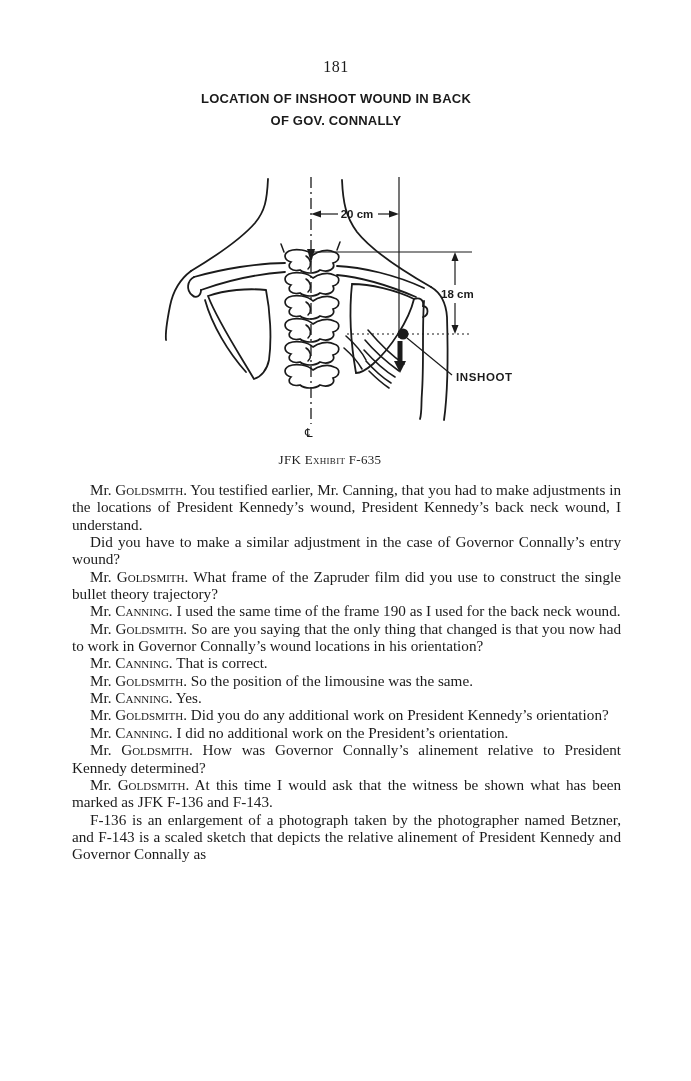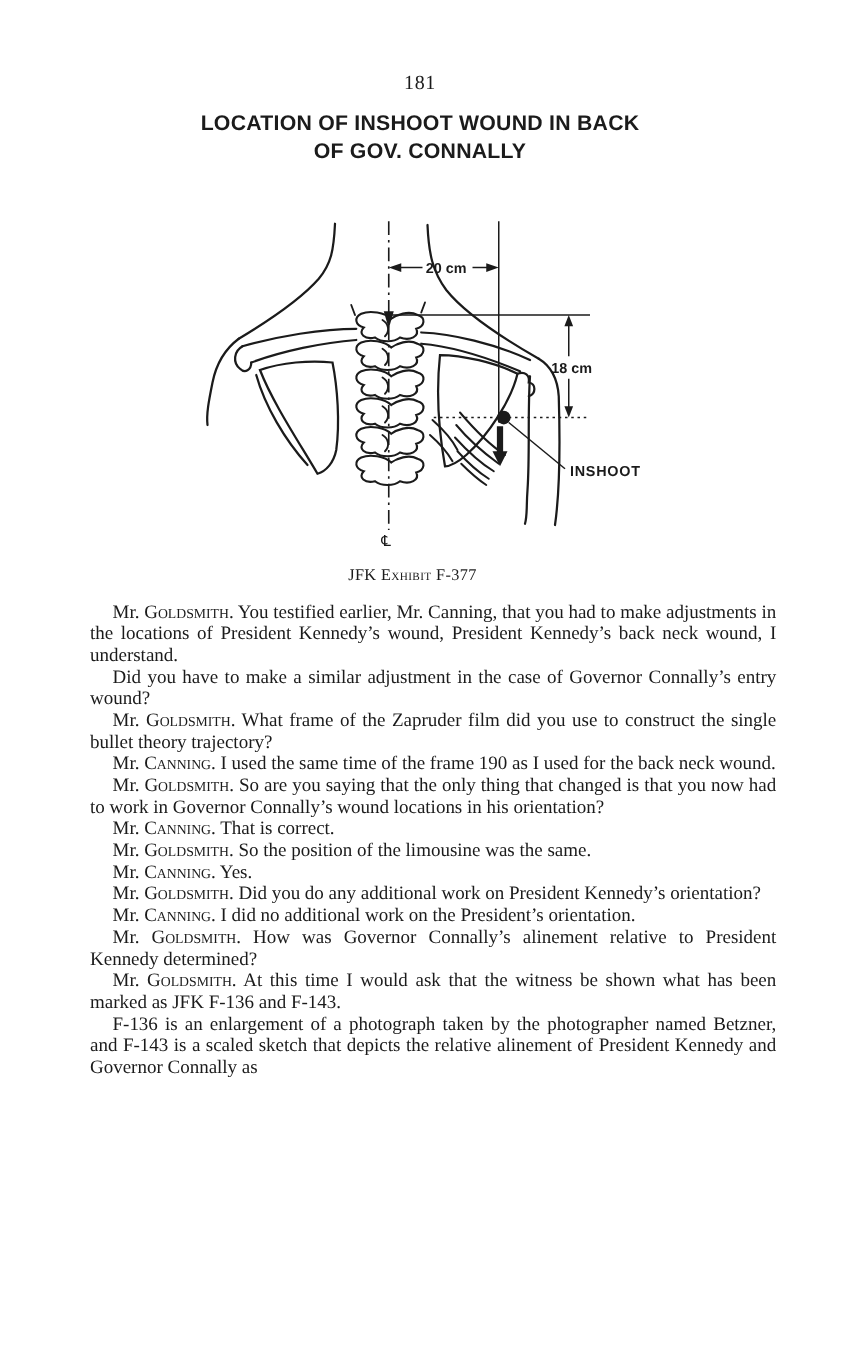--- a/index.html
+++ b/index.html
@@ -11,21 +11,21 @@
     overflow:hidden;
   }
   .pagenum {
     position:absolute; top:58px; left:0; width:672px;
     text-align:center; font-size:16px; letter-spacing:0.5px;
   }
   .doc-title {
     position:absolute; top:88px; left:0; width:672px;
     text-align:center;
     font-family:"Liberation Sans", sans-serif;
-    font-weight:bold; font-size:17px; line-height:22px;
+    font-weight:bold; font-size:13px; line-height:22px;
     letter-spacing:0.2px;
   }
   .figure-wrap { position:absolute; top:172px; left:0; width:691px; height:276px; }
   .fig-caption {
     position:absolute; top:452px; left:0; width:660px;
     text-align:center; font-size:13px; letter-spacing:0.3px;
   }
   .sc { font-variant:small-caps; }
   .body-text {
     position:absolute; top:481px; left:72px; width:549px;
@@ -132,21 +132,21 @@
       <polygon points="394,361 406,361 400,373" fill="#1b1b1b"></polygon>
       <path d="M 407,338 L 452,375" stroke="#1b1b1b" stroke-width="1.2" fill="none"></path>
 
       <text class="dimlabel" x="357" y="218" text-anchor="middle">20 cm</text>
       <text class="dimlabel" x="441" y="298">18 cm</text>
       <text class="inshootlabel" x="456" y="381">INSHOOT</text>
       <text class="clsym" x="305" y="437">℄</text>
     </svg>
   </div>
 
-  <div class="fig-caption"><span>JFK </span><span class="sc">Exhibit</span><span> F-377</span></div>
+  <div class="fig-caption"><span>JFK </span><span class="sc">Exhibit</span><span> F-635</span></div>
 
   <div class="body-text">
       <p class="para"><span>Mr. </span><span class="sc">Goldsmith.</span> You testified earlier, Mr. Canning, that you had to make adjustments in the locations of President Kennedy’s wound, President Kennedy’s back neck wound, I understand.</p>
       <p class="para">Did you have to make a similar adjustment in the case of Governor Connally’s entry wound?</p>
       <p class="para"><span>Mr. </span><span class="sc">Goldsmith.</span> What frame of the Zapruder film did you use to construct the single bullet theory trajectory?</p>
       <p class="para"><span>Mr. </span><span class="sc">Canning.</span> I used the same time of the frame 190 as I used for the back neck wound.</p>
       <p class="para"><span>Mr. </span><span class="sc">Goldsmith.</span> So are you saying that the only thing that changed is that you now had to work in Governor Connally’s wound locations in his orientation?</p>
       <p class="para"><span>Mr. </span><span class="sc">Canning.</span> That is correct.</p>
       <p class="para"><span>Mr. </span><span class="sc">Goldsmith.</span> So the position of the limousine was the same.</p>
       <p class="para"><span>Mr. </span><span class="sc">Canning.</span> Yes.</p>

